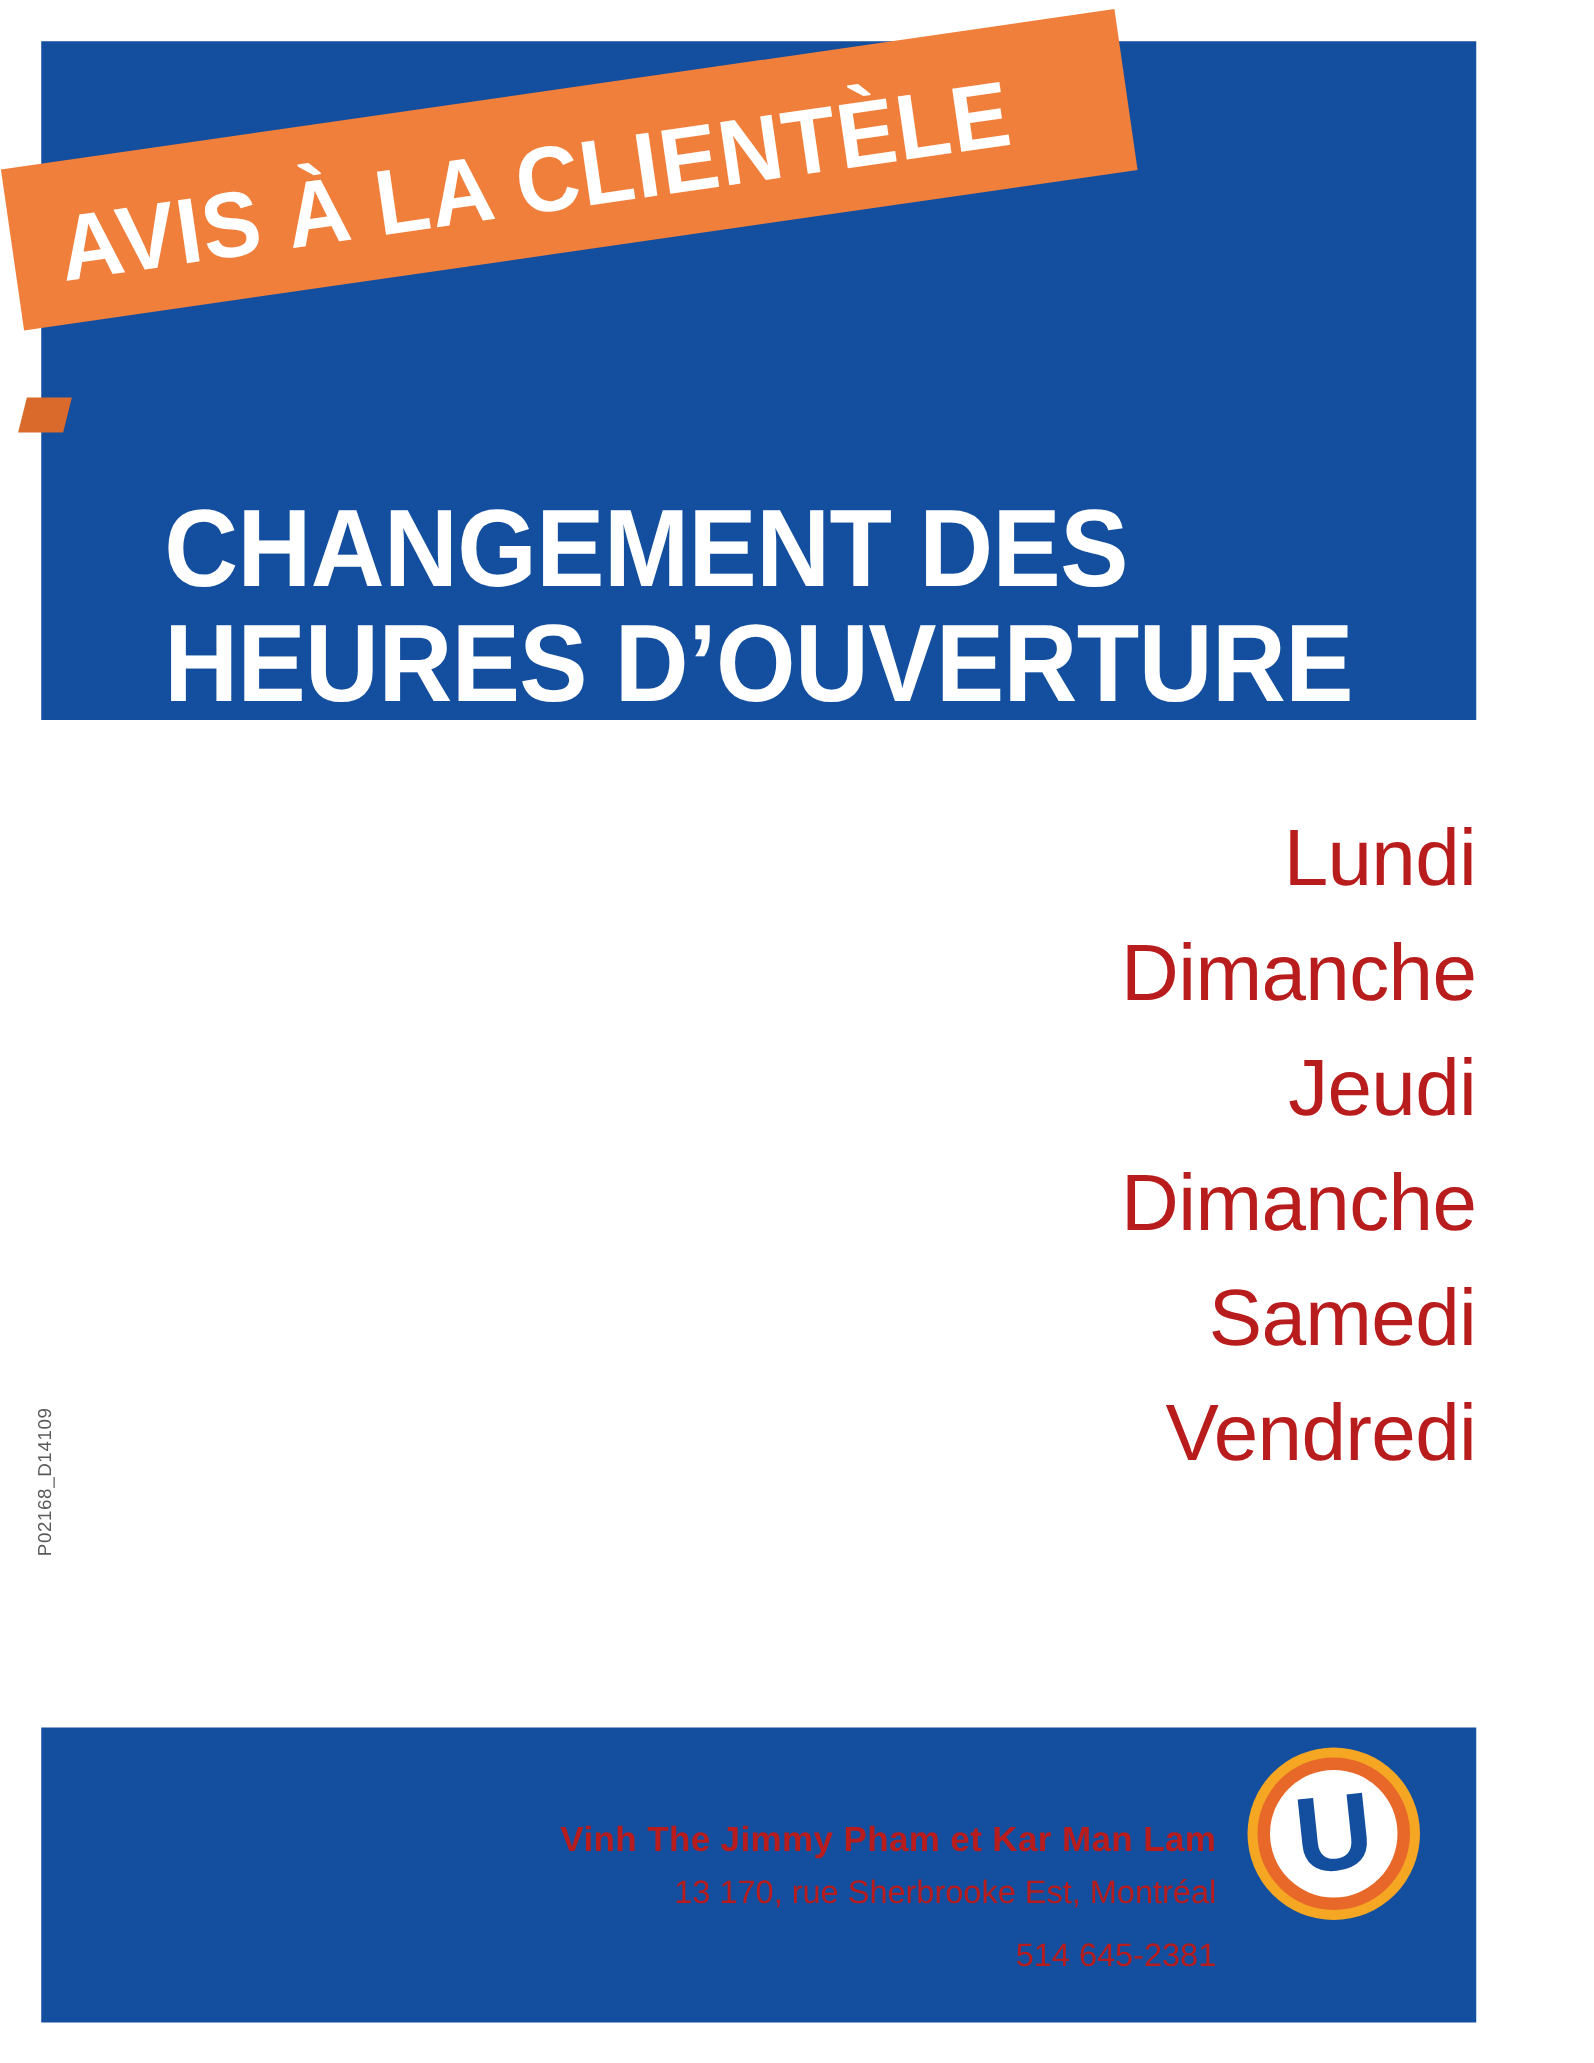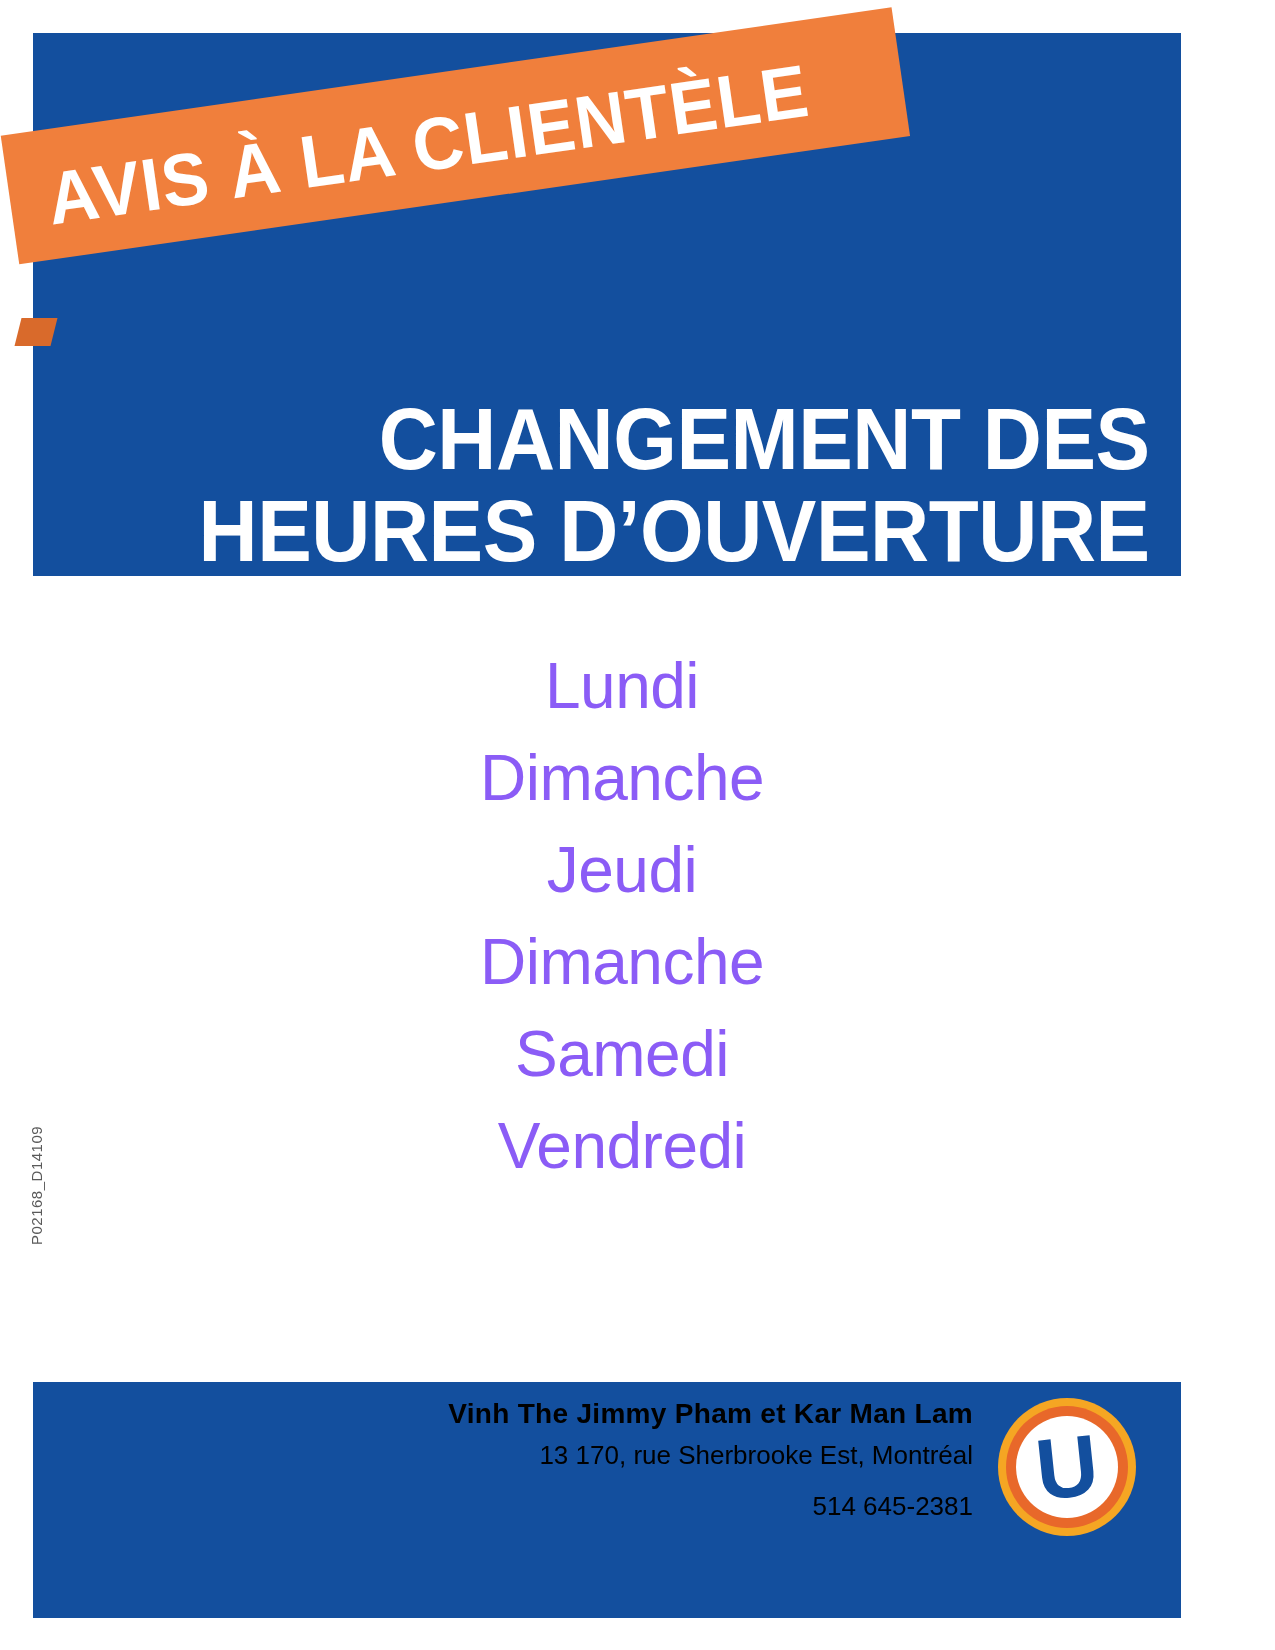--- a/index.html
+++ b/index.html
@@ -78,42 +78,42 @@
     font-stretch: condensed;
     transform: rotate(-8.2deg) scaleX(0.95);
   }
 
   
   .main-title {
     position: absolute;
     left: 60px;
     top: 360px;
     width: 1095px;
-    text-align: right;
+    text-align: left;
     color: #ffffff;
     font-weight: bold;
     font-size: 88px;
     line-height: 92px;
     letter-spacing: -0.5px;
   }
   .main-title .line {
     display: block;
     transform: scaleX(0.93);
   }
 
   
   .days {
     position: absolute;
     left: 33px;
     top: 640px;
     width: 1148px;
   }
   .day-row {
-    text-align: center;
-    color: #8b5cf6;
+    text-align: right;
+    color: #b91c1c;
     font-size: 64px;
     line-height: 92px;
     font-weight: 400;
     letter-spacing: -0.5px;
     padding-left: 30px;
   }
 
   
   .vcode {
     position: absolute;
@@ -133,24 +133,24 @@
     position: absolute;
     left: 33px;
     top: 1382px;
     width: 1148px;
     height: 236px;
     background: #134f9e;
   }
   .footer-text {
     position: absolute;
     left: 33px;
-    top: 1398px;
+    top: 1456px;
     width: 940px;
     text-align: right;
-    color: #000000;
+    color: #b91c1c;
     padding-right: 10px;
   }
   .footer-name {
     font-size: 28px;
     font-weight: bold;
     letter-spacing: 0.3px;
     margin-bottom: 10px;
   }
   .footer-addr {
     font-size: 26px;

